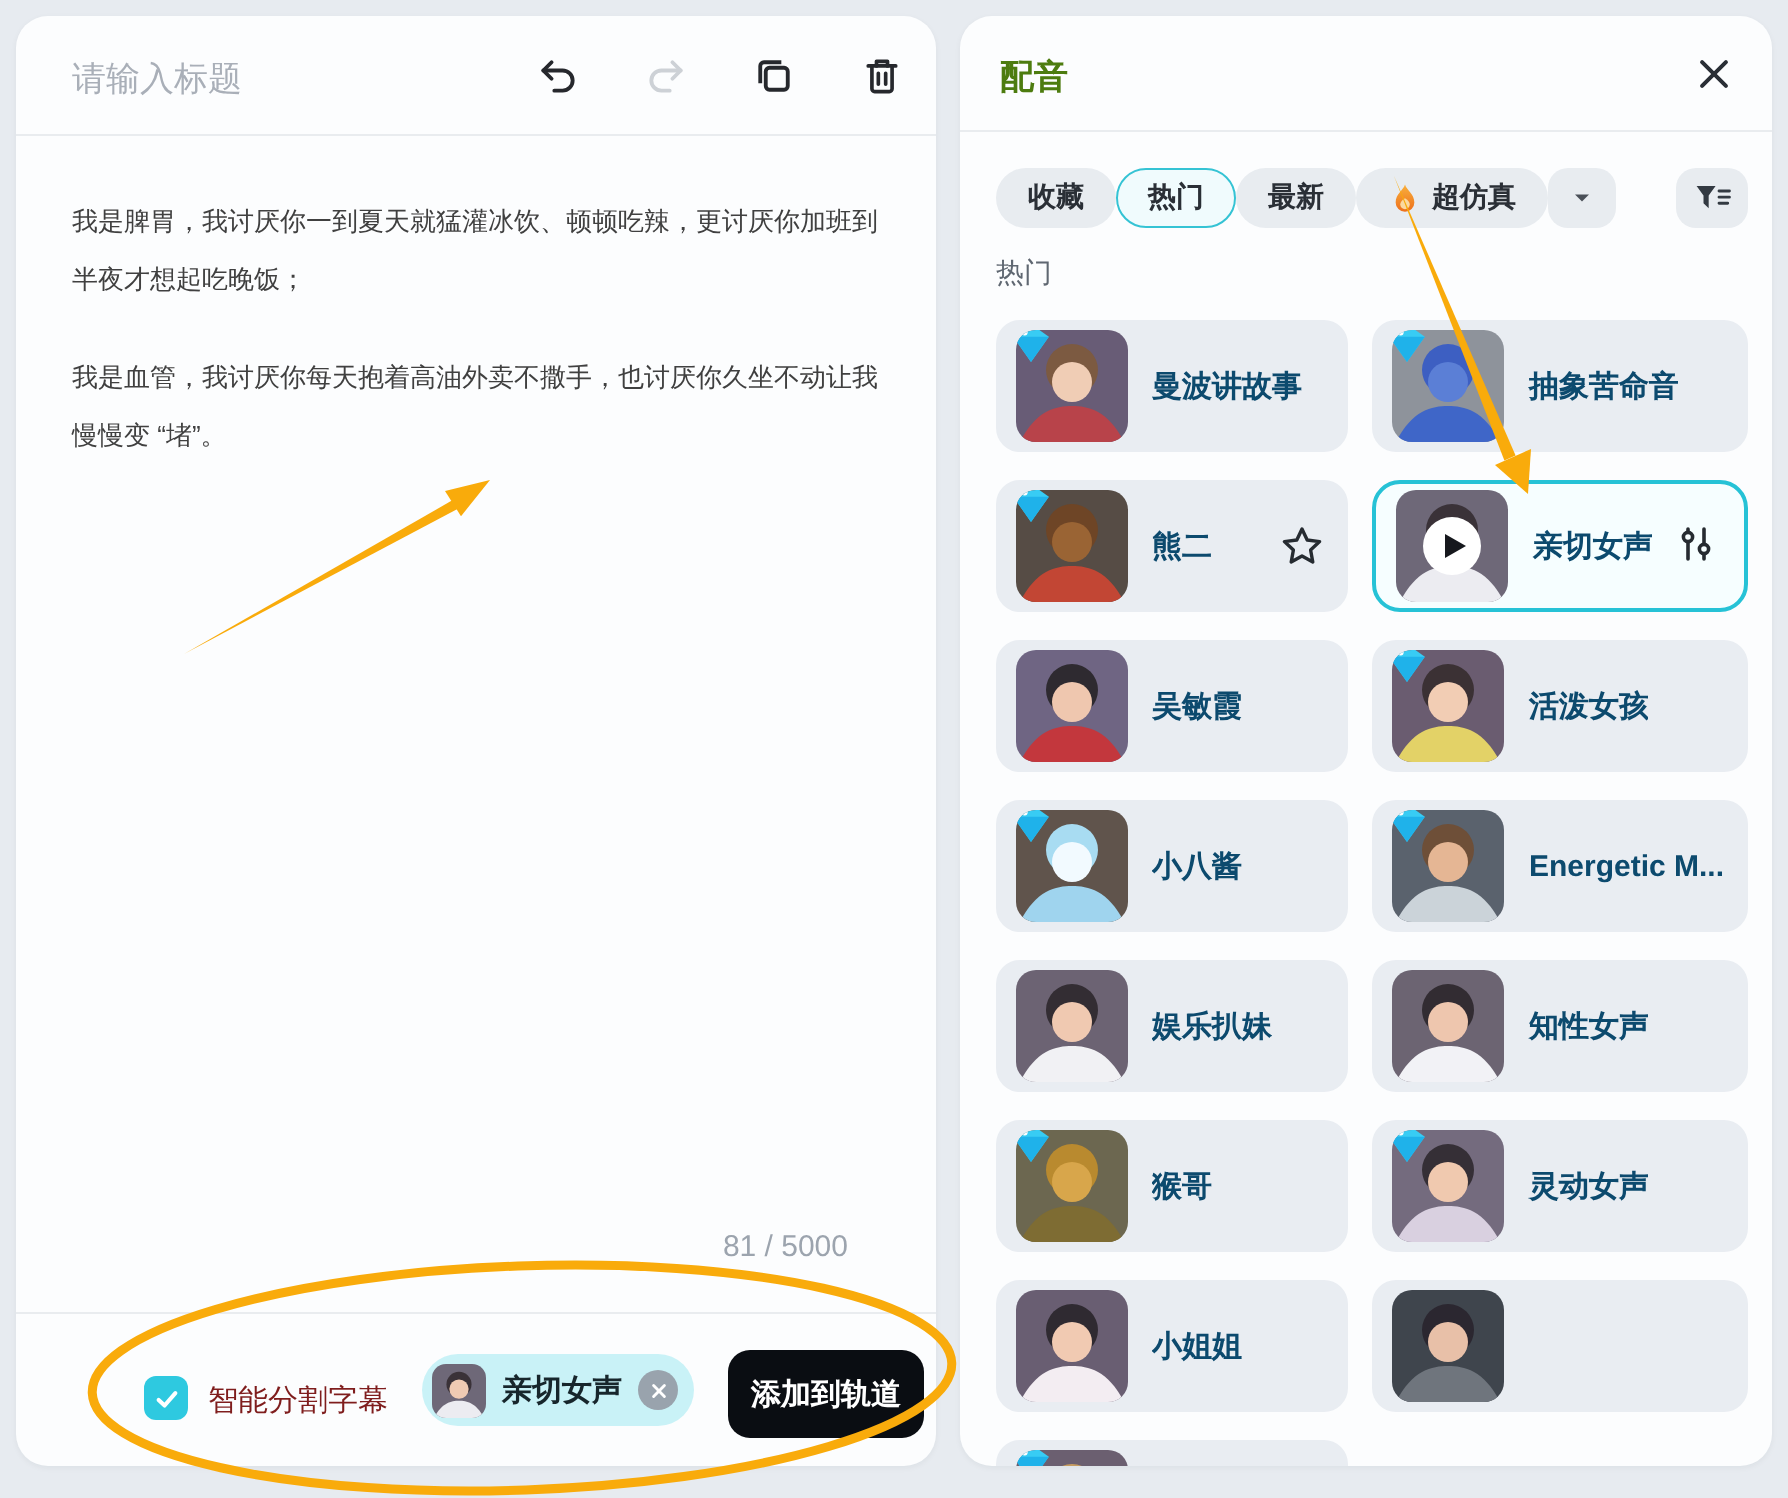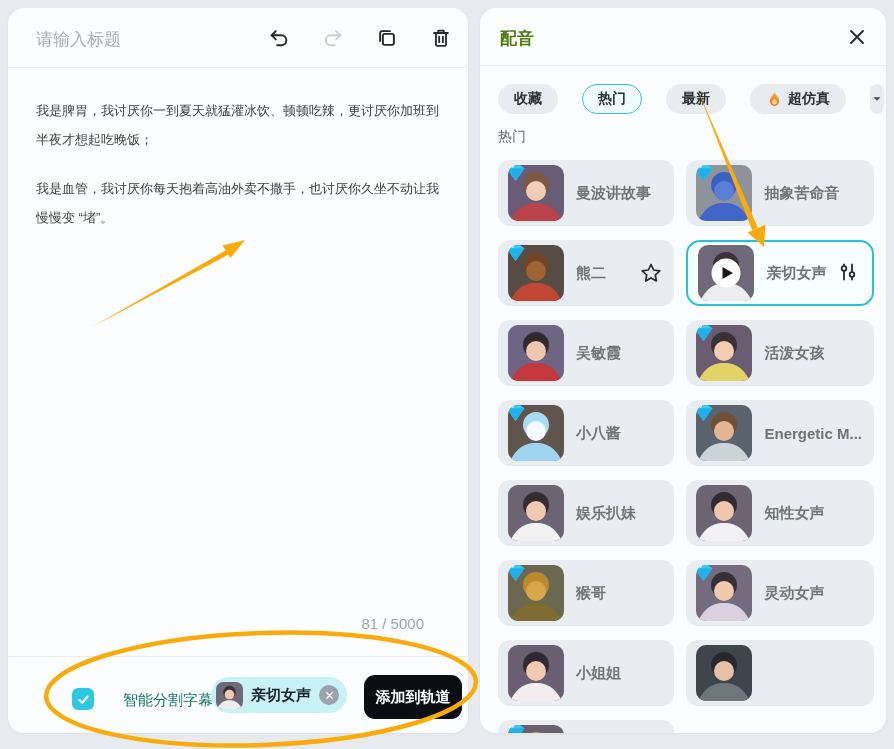--- a/index.html
+++ b/index.html
@@ -45,21 +45,21 @@
     position: absolute; left: 0; right: 0; top: 648px; height: 1px; background: #E9ECEF;
   }
   .checkbox {
     position: absolute; left: 64px; top: 680px;
     width: 22px; height: 22px; border-radius: 6px;
     background: #2EC9E0; display: flex; align-items: center; justify-content: center;
     cursor: pointer;
   }
   .smart-split-label {
     position: absolute; left: 96px; top: 683px;
-    font-size: 15px; color: #0f766e; margin-left: 19px;
+    font-size: 15px; color: #7f1d1d;
   }
   .voice-chip {
     position: absolute; left: 203px; top: 669px; height: 36px;
     background: #C9F2F7; border-radius: 18px;
     display: flex; align-items: center; gap: 8px; padding: 0 8px 0 5px;
     cursor: pointer;
   }
   .chip-avatar { width: 27px; height: 27px; border-radius: 7px; overflow: hidden; flex: none; }
   .chip-avatar svg { display:block; width:100%; height:100%; }
   .voice-chip .chip-label { font-size: 15px; font-weight: 700; color: #17262C; white-space: nowrap; }
@@ -77,21 +77,21 @@
   
   .right-panel { left: 480px; width: 406px; overflow: hidden; }
   .rp-header {
     position: absolute; top: 0; left: 0; right: 0; height: 58px;
     border-bottom: 1px solid #E9ECEF;
   }
   .rp-title { position: absolute; left: 20px; top: 19px; font-size: 17px; font-weight: 700; color: #4d7c0f; }
   .rp-close { position: absolute; right: 18px; top: 18px; width: 22px; height: 22px; cursor: pointer; }
   .chip-row {
     position: absolute; top: 76px; left: 18px; right: 12px;
-    display: flex; gap: 24px; align-items: center;
+    display: flex; gap: 0; align-items: center;
   }
   .fchip {
     height: 30px; border-radius: 16px; background: #E8ECF0;
     display: flex; align-items: center; gap: 5px; padding: 0 15px;
     font-size: 14px; font-weight: 600; color: #2A2F36; cursor: pointer; white-space: nowrap;
     border: 1.5px solid transparent;
   }
   .fchip.active { background: #F0FBFD; border-color: #35C3D4; }
   .icon-chip {
     height: 30px; border-radius: 10px; background: #E8ECF0;
@@ -113,21 +113,21 @@
   .avatar { width: 56px; height: 56px; border-radius: 10px; overflow: hidden; position: relative; flex: none; }
   .avatar > svg { display: block; width: 100%; height: 100%; }
   .diamond { position: absolute; left: -3px; top: -4px; width: 21px; height: 21px; display: none; }
   .vcard.has-diamond .diamond { display: block; }
   .playbtn {
     position: absolute; left: 50%; top: 50%; width: 30px; height: 30px;
     margin: -15px 0 0 -15px; display: none; cursor: pointer;
   }
   .vcard.has-play .playbtn { display: block; }
   .vname {
-    margin-left: 12px; font-size: 15px; font-weight: 700; color: #737373;
+    margin-left: 12px; font-size: 15px; font-weight: 700; color: #0c4a6e;
     white-space: nowrap; overflow: hidden; text-overflow: ellipsis;
   }
   .trail { margin-left: auto; width: 22px; height: 22px; display: none; flex: none; cursor: pointer; }
   .vcard.has-star .trail.star { display: block; }
   .vcard.has-sliders .trail.sliders { display: block; }
   
   .annotations {
     position: absolute; inset: 0; width: 894px; height: 749px;
     pointer-events: none; z-index: 50;
   }

